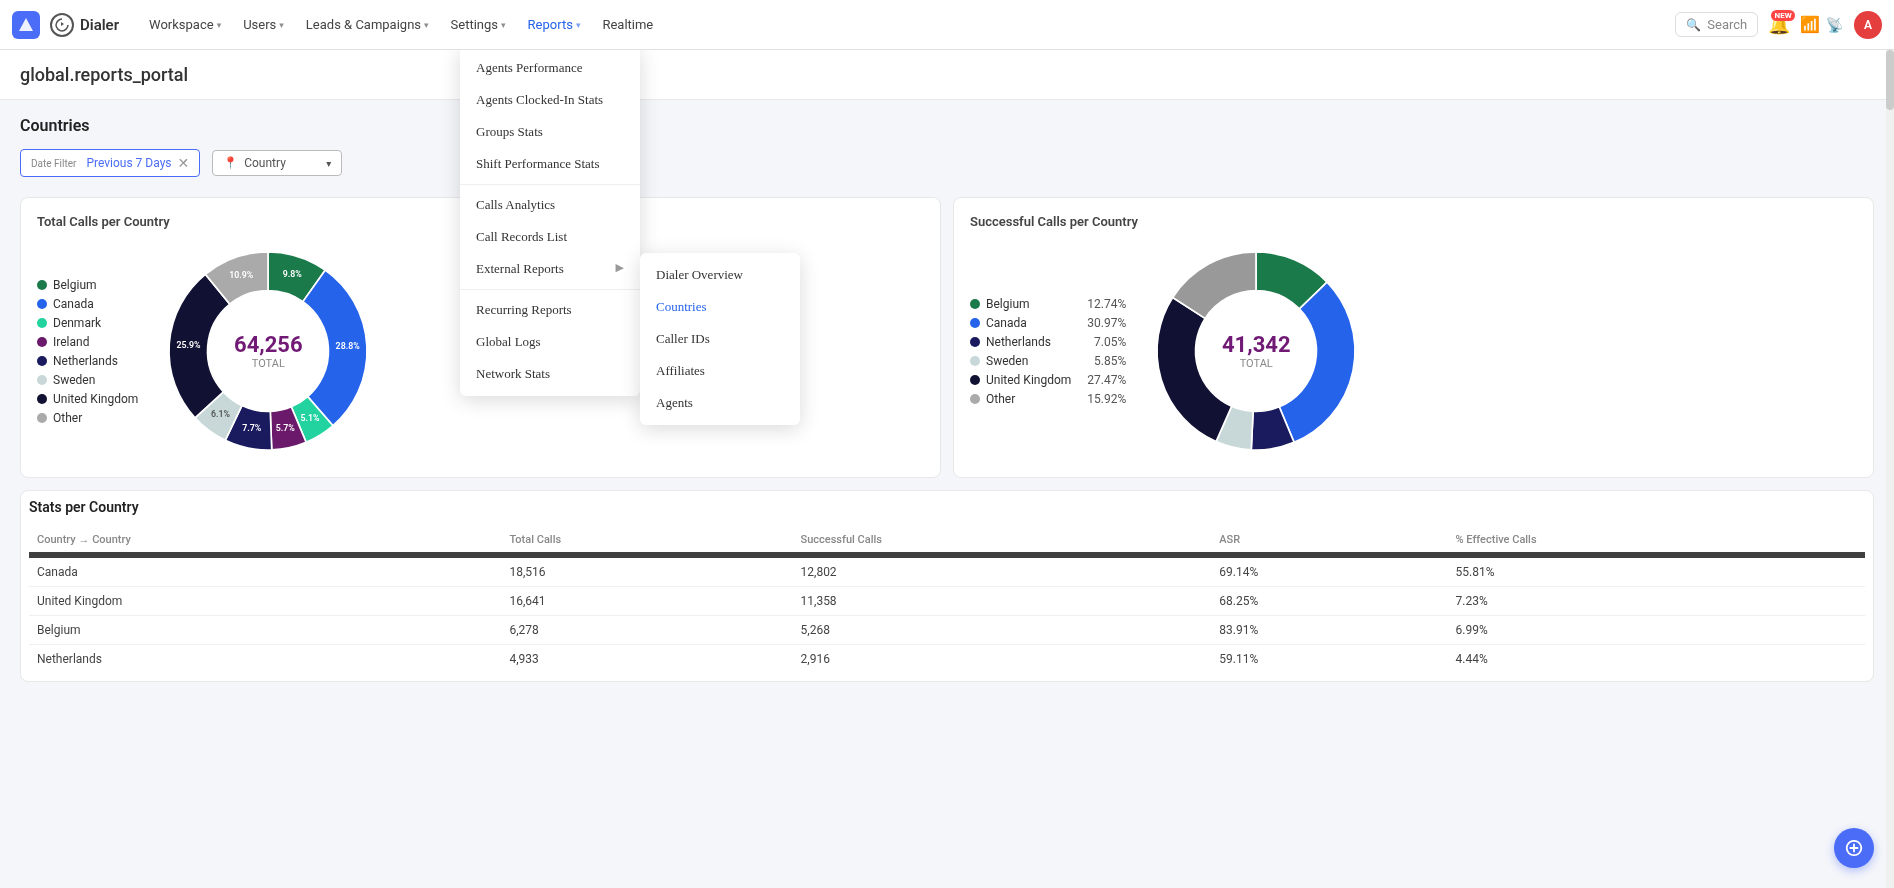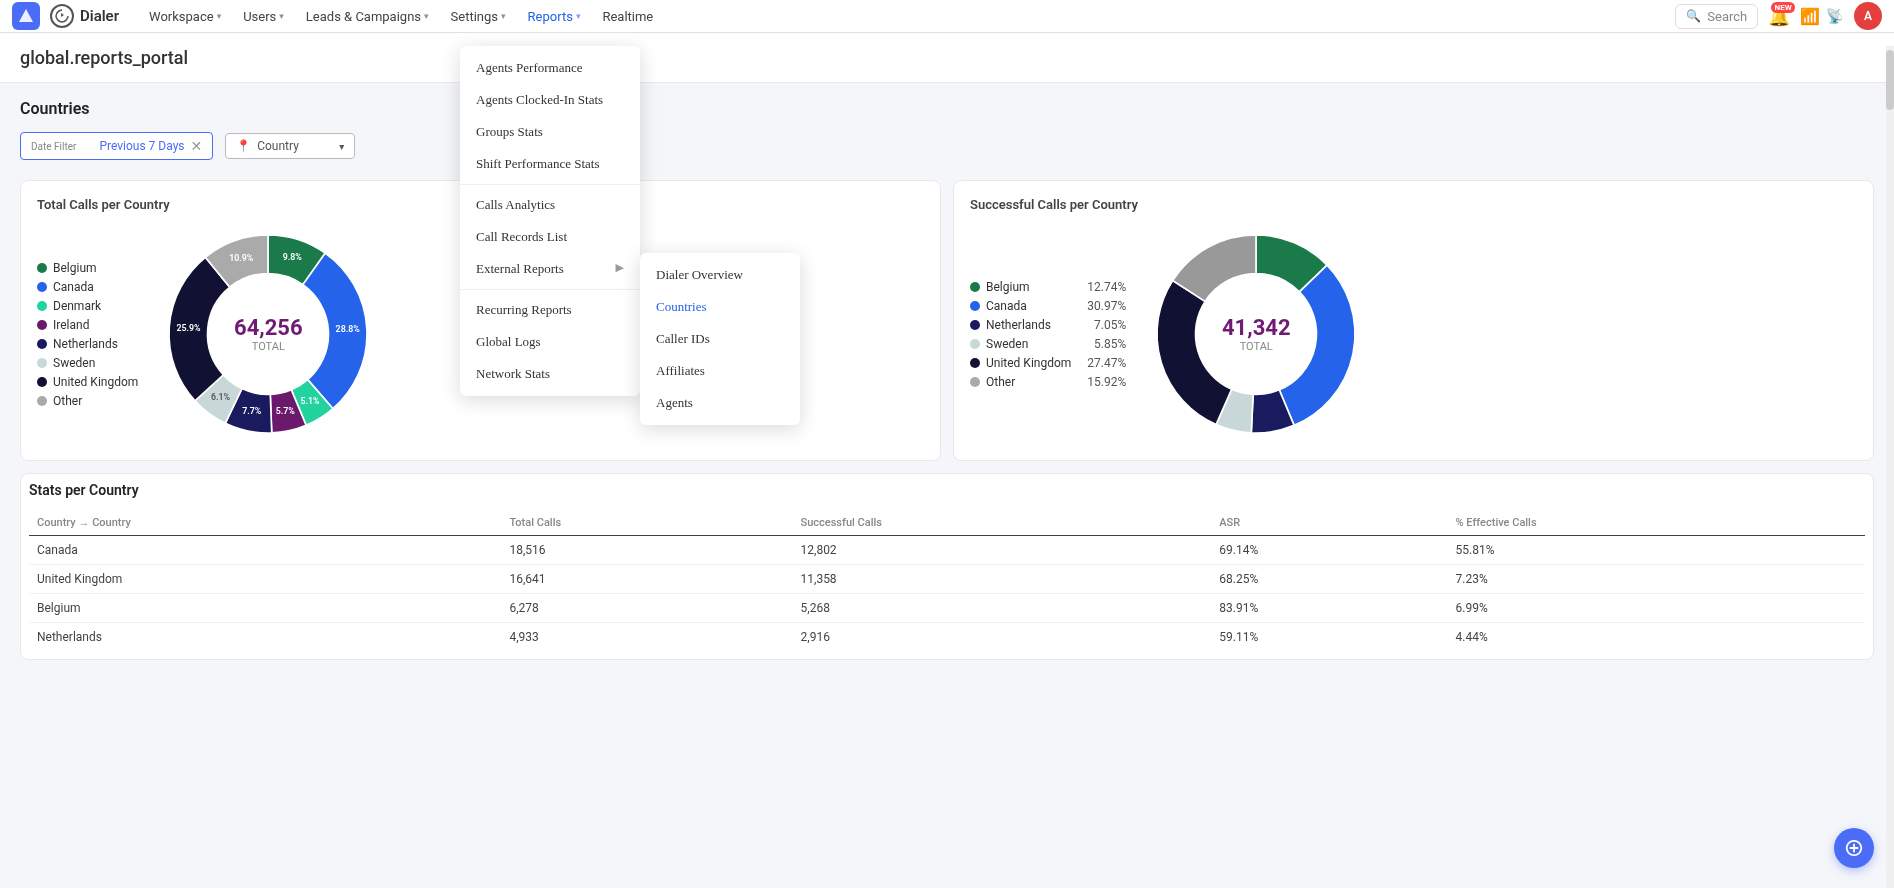--- a/index.html
+++ b/index.html
@@ -1,20 +1,20 @@
 <!DOCTYPE html>
 <html><head>
   <meta charset="utf-8">
   <style>
     * { box-sizing: border-box; margin: 0; padding: 0; }
     body { font-family: -apple-system, BlinkMacSystemFont, 'Segoe UI', Roboto, sans-serif; background: #f5f6fa; color: #333; font-size: 13px; overflow-x: hidden; }
 
     
     .navbar {
-      display: flex; align-items: center; background: #fff; height: 33px;
+      display: flex; align-items: center; background: #fff; height: 50px;
       border-bottom: 1px solid #e0e0e0; padding: 0 12px; position: relative; z-index: 1000;
     }
     .navbar-logo { width: 28px; height: 28px; background: #4a6cf7; border-radius: 6px; display: flex; align-items: center; justify-content: center; margin-right: 10px; }
     .navbar-logo svg { width: 16px; height: 16px; fill: #fff; }
     .navbar-dialer { display: flex; align-items: center; gap: 6px; font-weight: 600; font-size: 15px; margin-right: 20px; }
     .navbar-dialer .dialer-icon { width: 24px; height: 24px; border-radius: 50%; border: 2px solid #555; display: flex; align-items: center; justify-content: center; font-size: 10px; }
     .nav-items { display: flex; align-items: flex-end; gap: 2px; flex: 1; }
     .nav-item { padding: 6px 10px; cursor: pointer; border-radius: 4px; font-size: 13px; color: #444; display: flex; align-items: center; gap: 3px; white-space: nowrap; }
     .nav-item.active { color: #2563eb; }
     .nav-item .chevron { font-size: 9px; opacity: 0.6; }
@@ -54,21 +54,21 @@
     .donut-wrap { position: relative; width: 220px; height: 220px; flex-shrink: 0; }
     .donut-wrap svg { width: 100%; height: 100%; }
     .donut-center { position: absolute; top: 50%; left: 50%; transform: translate(-50%, -50%); text-align: center; }
     .donut-total { font-size: 22px; font-weight: 700; color: #701a75; }
     .donut-label { font-size: 11px; color: #888; text-transform: uppercase; }
 
     
     .stats-card { background: #fff; border-radius: 8px; border: 1px solid #e8e8e8; padding: 8px; }
     .stats-card-title { font-size: 14px; font-weight: 600; color: #222; margin-bottom: 12px; }
     table { width: 100%; border-collapse: collapse; }
-    th { font-size: 11px; color: #888; font-weight: 500; text-align: left; padding: 6px 8px; border-bottom: 1px solid #404040; }
+    th { font-size: 11px; color: #888; font-weight: 500; text-align: left; padding: 6px 8px; border-bottom: 6px solid #404040; }
     td { font-size: 12px; color: #444; padding: 7px 8px; border-bottom: 1px solid #f0f0f0; }
     tr:last-child td { border-bottom: none; }
     .dropdown-menu {
       position: absolute; background: #fff; border-radius: 6px;
       box-shadow: 0 4px 20px rgba(0,0,0,0.15); min-width: 180px; z-index: 600;
       padding: 6px 0;
     }
     .dropdown-item { padding: 8px 16px; font-size: 13px; color: #333; cursor: pointer; white-space: nowrap; font-family: Liberation Serif, serif; }
     .dropdown-item.active { color: #2563eb; font-weight: 500; }
     .dropdown-item .arrow { float: right; font-size: 11px; color: #999; }
@@ -190,21 +190,21 @@
     <div class="dropdown-item">Network Stats</div>
   </div>
 </div>
 
 <div class="main-content">
   <div class="section-title">Countries</div>
 
   <div class="filters-row">
     <div class="filter-wrapper">
       <div class="filter-chip">
-        <span style="font-size:10px;color:#888;margin-right:17px;">Date Filter</span>
+        <span style="font-size:10px;color:#888;margin-right:4px;">Date Filter</span>
         <span>Previous 7 Days</span>
         <span class="close">✕</span>
       </div>
     </div>
     <div class="filter-wrapper">
       <div class="filter-select">
         <span style="color:#888;">📍</span>
         <span>Country</span>
         <span style="margin-left:auto;font-size:10px;">▾</span>
       </div>

